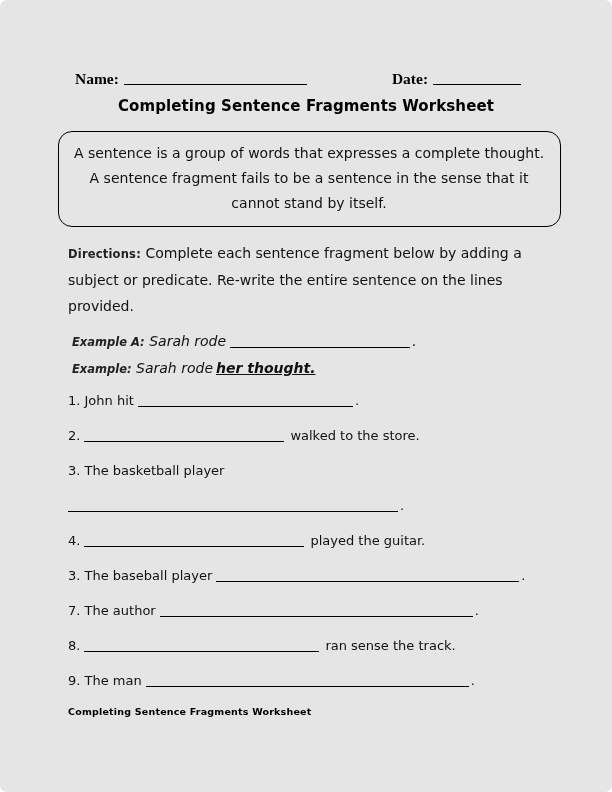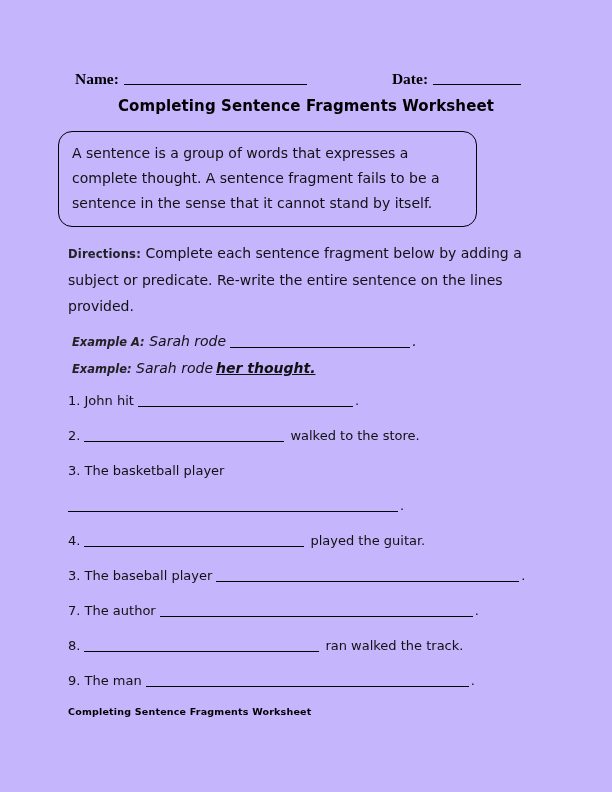--- a/index.html
+++ b/index.html
@@ -1,24 +1,25 @@
 <!DOCTYPE html>
 <html><head>
 <meta charset="utf-8">
 <style>
   html,body{margin:0;padding:0;background:#fff;}
   .page{
     position:relative;
     width:612px;height:792px;
-    background:#c4b5fd;
+    background:#e5e5e5;
     color:#1a1a1a;
     font-family:"DejaVu Sans",sans-serif;
     font-size:14px;
     overflow:hidden;
     box-sizing:border-box;
+    border-radius:7px;
   }
   
   .header-row{
     margin:70px 0 0 75px;
     font-family:"Liberation Serif",serif;
     font-weight:bold;
     font-size:15.5px;
     color:#000;
     white-space:nowrap;
   }
@@ -38,28 +39,29 @@
     text-align:center;
     font-weight:bold;
     font-size:15px;
     letter-spacing:.1px;
     color:#000;
   }
   
   .info-box{
     box-sizing:border-box;
     margin:16px 0 0 58px;
-    width:419px;
+    width:503px;
     min-height:83px;
     border:1.6px solid #000;
     border-radius:14px;
     padding:9px 14px 10px 13px;
     line-height:25px;
     font-size:14px;
     color:#111;
+    text-align:center;
   }
   
   .directions{
     margin:13px 48px 0 68px;
     line-height:26px;
     font-size:14px;
     color:#111;
   }
   .small-label{
     font-size:11.5px;
@@ -170,21 +172,21 @@
 
     <div class="item">
       <span>3. The baseball player</span><span class="blank b303"></span><span>.</span>
     </div>
 
     <div class="item">
       <span>7. The author</span><span class="blank b313"></span><span>.</span>
     </div>
 
     <div class="item">
-      <span>8.</span><span class="blank b235"></span><span class="post">ran walked the track.</span>
+      <span>8.</span><span class="blank b235"></span><span class="post">ran sense the track.</span>
     </div>
 
     <div class="item">
       <span>9. The man</span><span class="blank b323"></span><span>.</span>
     </div>
 
   </div>
 
   <div class="footer">Completing Sentence Fragments Worksheet</div>
 

